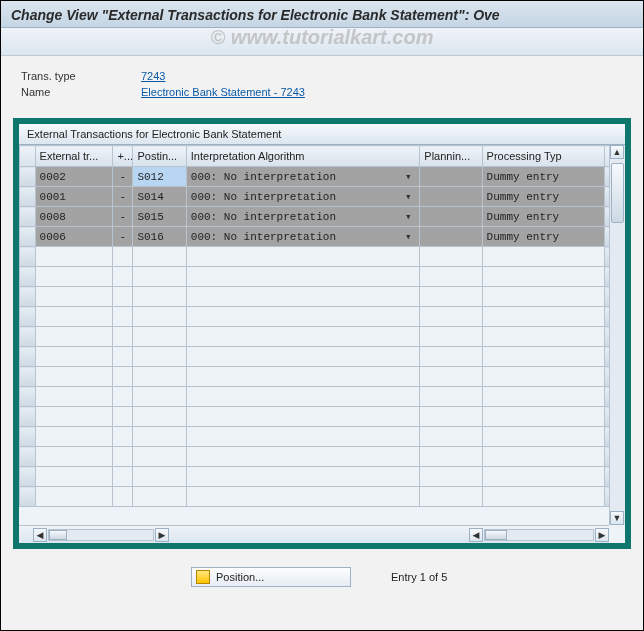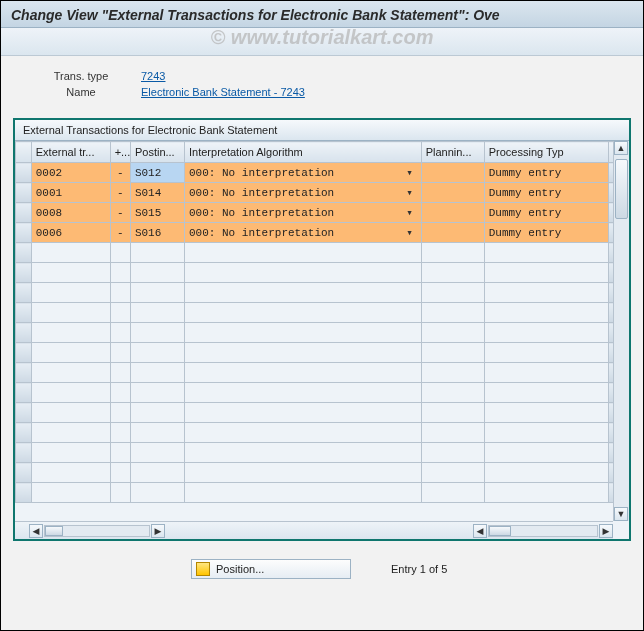--- a/index.html
+++ b/index.html
@@ -36,28 +36,27 @@
     font-style: italic;
     z-index: 5;
   }
   .toolbar-strip {
     height: 28px;
     background: linear-gradient(#eef3f8, #dbe6ef);
     border-bottom: 1px solid #bcc9d4;
   }
   .info-block {
     padding: 14px 13px 10px 20px;
-    text-align: center;
   }
   .info-row { display: flex; margin-bottom: 4px; }
   .info-label { width: 120px; color: #333; }
   .info-value { color: #0a5aa6; text-decoration: underline; }
   .grid-wrap {
     margin: 6px 12px 0 12px;
-    border: 2px solid #0f766e;
+    border: 6px solid #0f766e;
     background: #eef3f8;
   }
   .grid-title {
     background: linear-gradient(#f6f9fc, #dbe6ef);
     padding: 4px 8px;
     border-bottom: 1px solid #9cb2c4;
     color: #222;
   }
   .grid-scroll {
     overflow: hidden;
@@ -87,21 +86,21 @@
     color: #222;
   }
   .col-sel { width: 14px; background: linear-gradient(#e6edf4,#cdd9e4); }
   .col-ext { width: 70px; }
   .col-pm  { width: 18px; text-align:center;}
   .col-post{ width: 48px; }
   .col-int { width: 210px; }
   .col-plan{ width: 56px; }
   .col-proc{ width: 110px; }
   .col-cfg { width: 18px; }
-  td.data { background: #fdba74; }
+  td.data { background: #a3a3a3; }
   td.sel-cell { background: linear-gradient(#e6edf4,#cdd9e4); }
   td.empty { background: #eef3f8; }
   .highlight { background: #b8d6f2 !important; }
   .dd-wrap { display:flex; align-items:center; justify-content:space-between;}
   .dd-arrow {
     width: 14px; height: 14px;
     display:inline-flex; align-items:center; justify-content:center;
     color: #333;
   }
   .cfg-icon {

